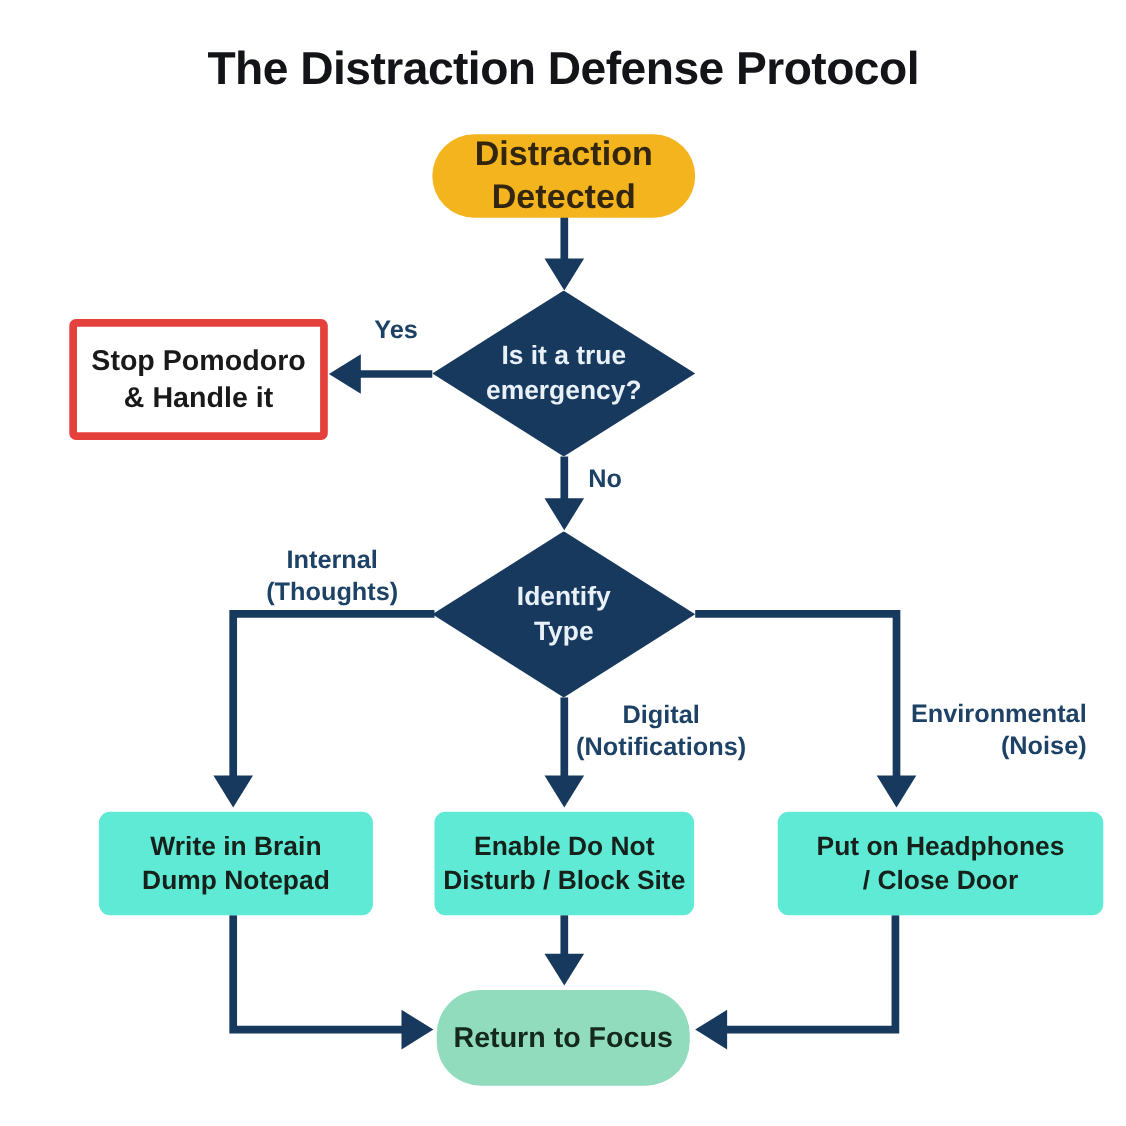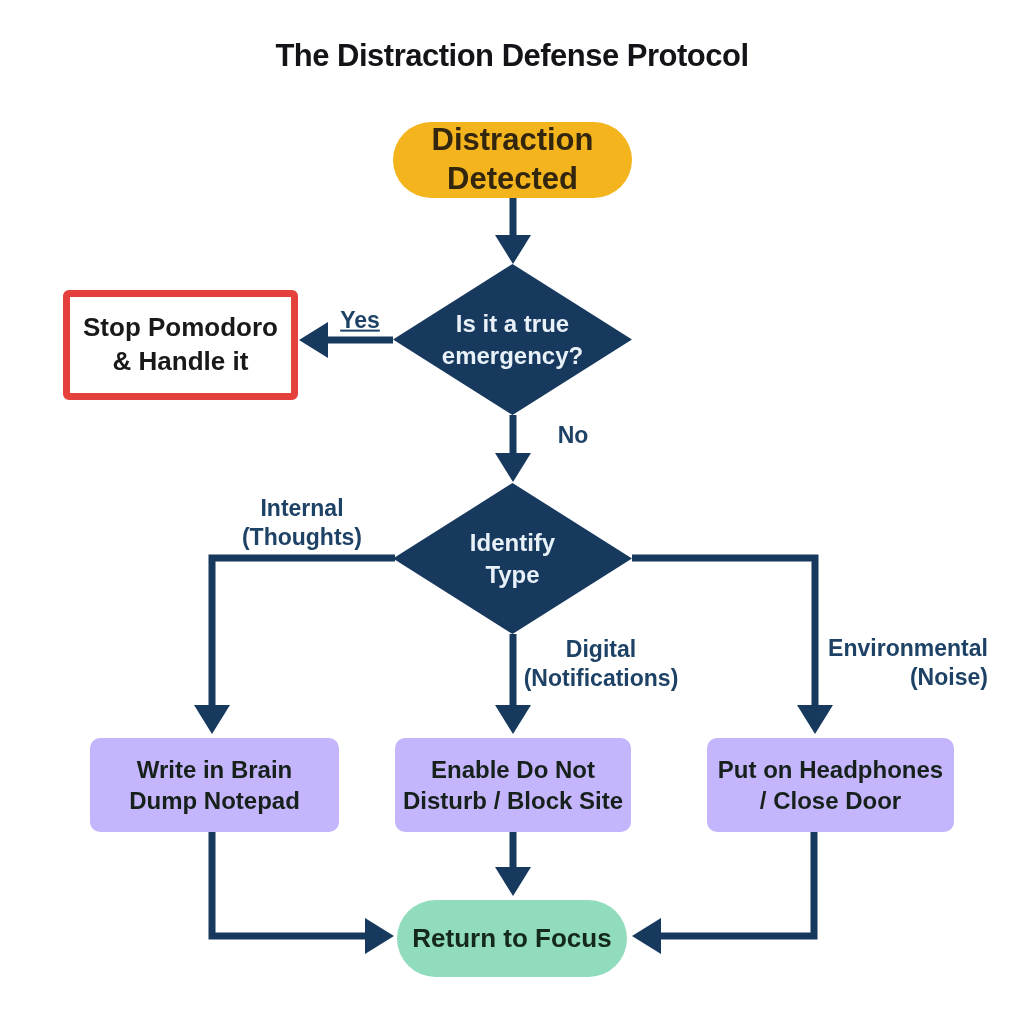--- a/index.html
+++ b/index.html
@@ -8,21 +8,21 @@
     width: 1024px;
     height: 1024px;
     background: #ffffff;
     font-family: "Liberation Sans", sans-serif;
     overflow: hidden;
   }
   .title {
     position: absolute;
     top: 38px; left: 0; width: 100%;
     text-align: center;
-    font-size: 31px;
+    font-size: 42px;
     font-weight: bold;
     color: #131417;
     letter-spacing: -0.5px;
   }
   .node {
     position: absolute;
     display: flex;
     align-items: center;
     justify-content: center;
     text-align: center;
@@ -49,47 +49,47 @@
   .red-box {
     left: 63px; top: 290px; width: 235px; height: 110px;
     background: #ffffff;
     border: 7px solid #E5413C;
     border-radius: 6px;
     color: #19191B;
     font-size: 26px; line-height: 1.3;
   }
   .action {
     top: 738px; height: 94px;
-    background: #c4b5fd;
+    background: #5eead4;
     border-radius: 10px;
     color: #16211B;
     font-size: 24px; line-height: 1.3;
   }
   .action-internal      { left: 90px;  width: 249px; }
   .action-digital       { left: 395px; width: 236px; }
-  .action-environmental { left: 707px; width: 247px; }
+  .action-environmental { left: 707px; width: 296px; }
   .pill-end {
-    left: 397px; top: 900px; width: 230px; height: 77px;
+    left: 397px; top: 900px; width: 230px; height: 87px;
     border-radius: 40px;
     background: #90DCBD;
     color: #14281E;
     font-size: 26px;
   }
   .edge-label {
     position: absolute;
     transform: translate(-50%, -50%);
     color: #1D4266;
     font-weight: bold;
     font-size: 23px;
     line-height: 1.25;
     text-align: center;
     white-space: pre-line;
   }
-  .lbl-yes           { left: 360px; top: 320px; text-decoration: underline; }
-  .lbl-no            { left: 573px; top: 435px; }
+  .lbl-yes           { left: 360px; top: 300px; }
+  .lbl-no            { left: 550px; top: 435px; }
   .lbl-internal      { left: 302px; top: 523px; }
   .lbl-digital       { left: 601px; top: 664px; }
   .lbl-environmental { left: 908px; top: 663px; text-align: right; }
   svg.connectors {
     position: absolute;
     left: 0; top: 0;
     width: 1024px; height: 1024px;
     pointer-events: none;
   }
   .edge { stroke: #17395E; stroke-width: 7; fill: none; stroke-linejoin: miter; }

